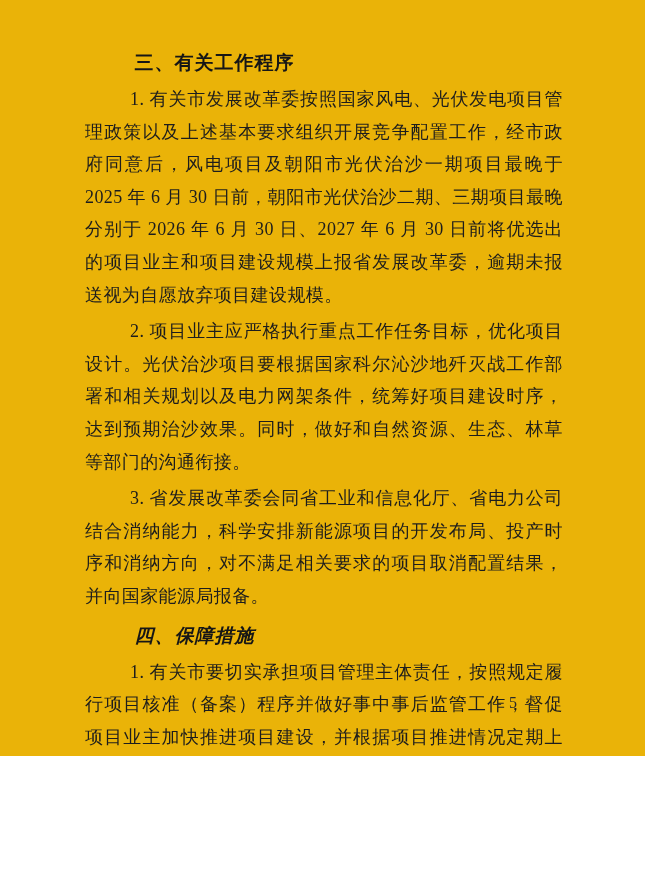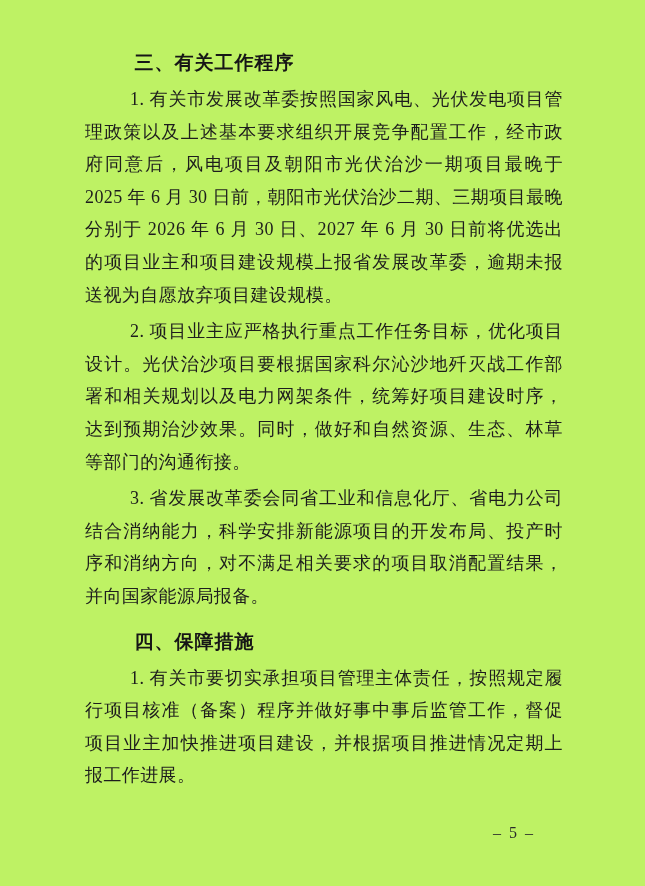--- a/index.html
+++ b/index.html
@@ -3,39 +3,40 @@
 <meta charset="utf-8">
 <style>
   html, body {
     margin: 0;
     padding: 0;
     background: #ffffff;
   }
   .page {
     position: relative;
     width: 645px;
-    height: 886px;
-    background: #bef264;
+    height: 756px;
+    background: #eab308;
     box-sizing: border-box;
     padding: 46px 82px 0 85px;
     font-family: "Liberation Serif", "DejaVu Serif", serif;
     color: #1d1d1d;
     overflow: hidden;
   }
   .doc-heading {
     font-size: 19px;
     font-weight: bold;
     line-height: 33px;
     text-indent: 2.6em;
     margin: 0;
     letter-spacing: 1px;
     color: #161616;
   }
   .doc-heading.section-gap {
-    margin-top: 12px;
+    margin-top: 6px;
+    font-style: italic;
   }
   .doc-para {
     font-size: 18px;
     line-height: 32.6px;
     text-align: justify;
     text-indent: 2.5em;
     margin: 4px 0 0 0;
     letter-spacing: 0.4px;
     color: #1d1d1d;
   }

